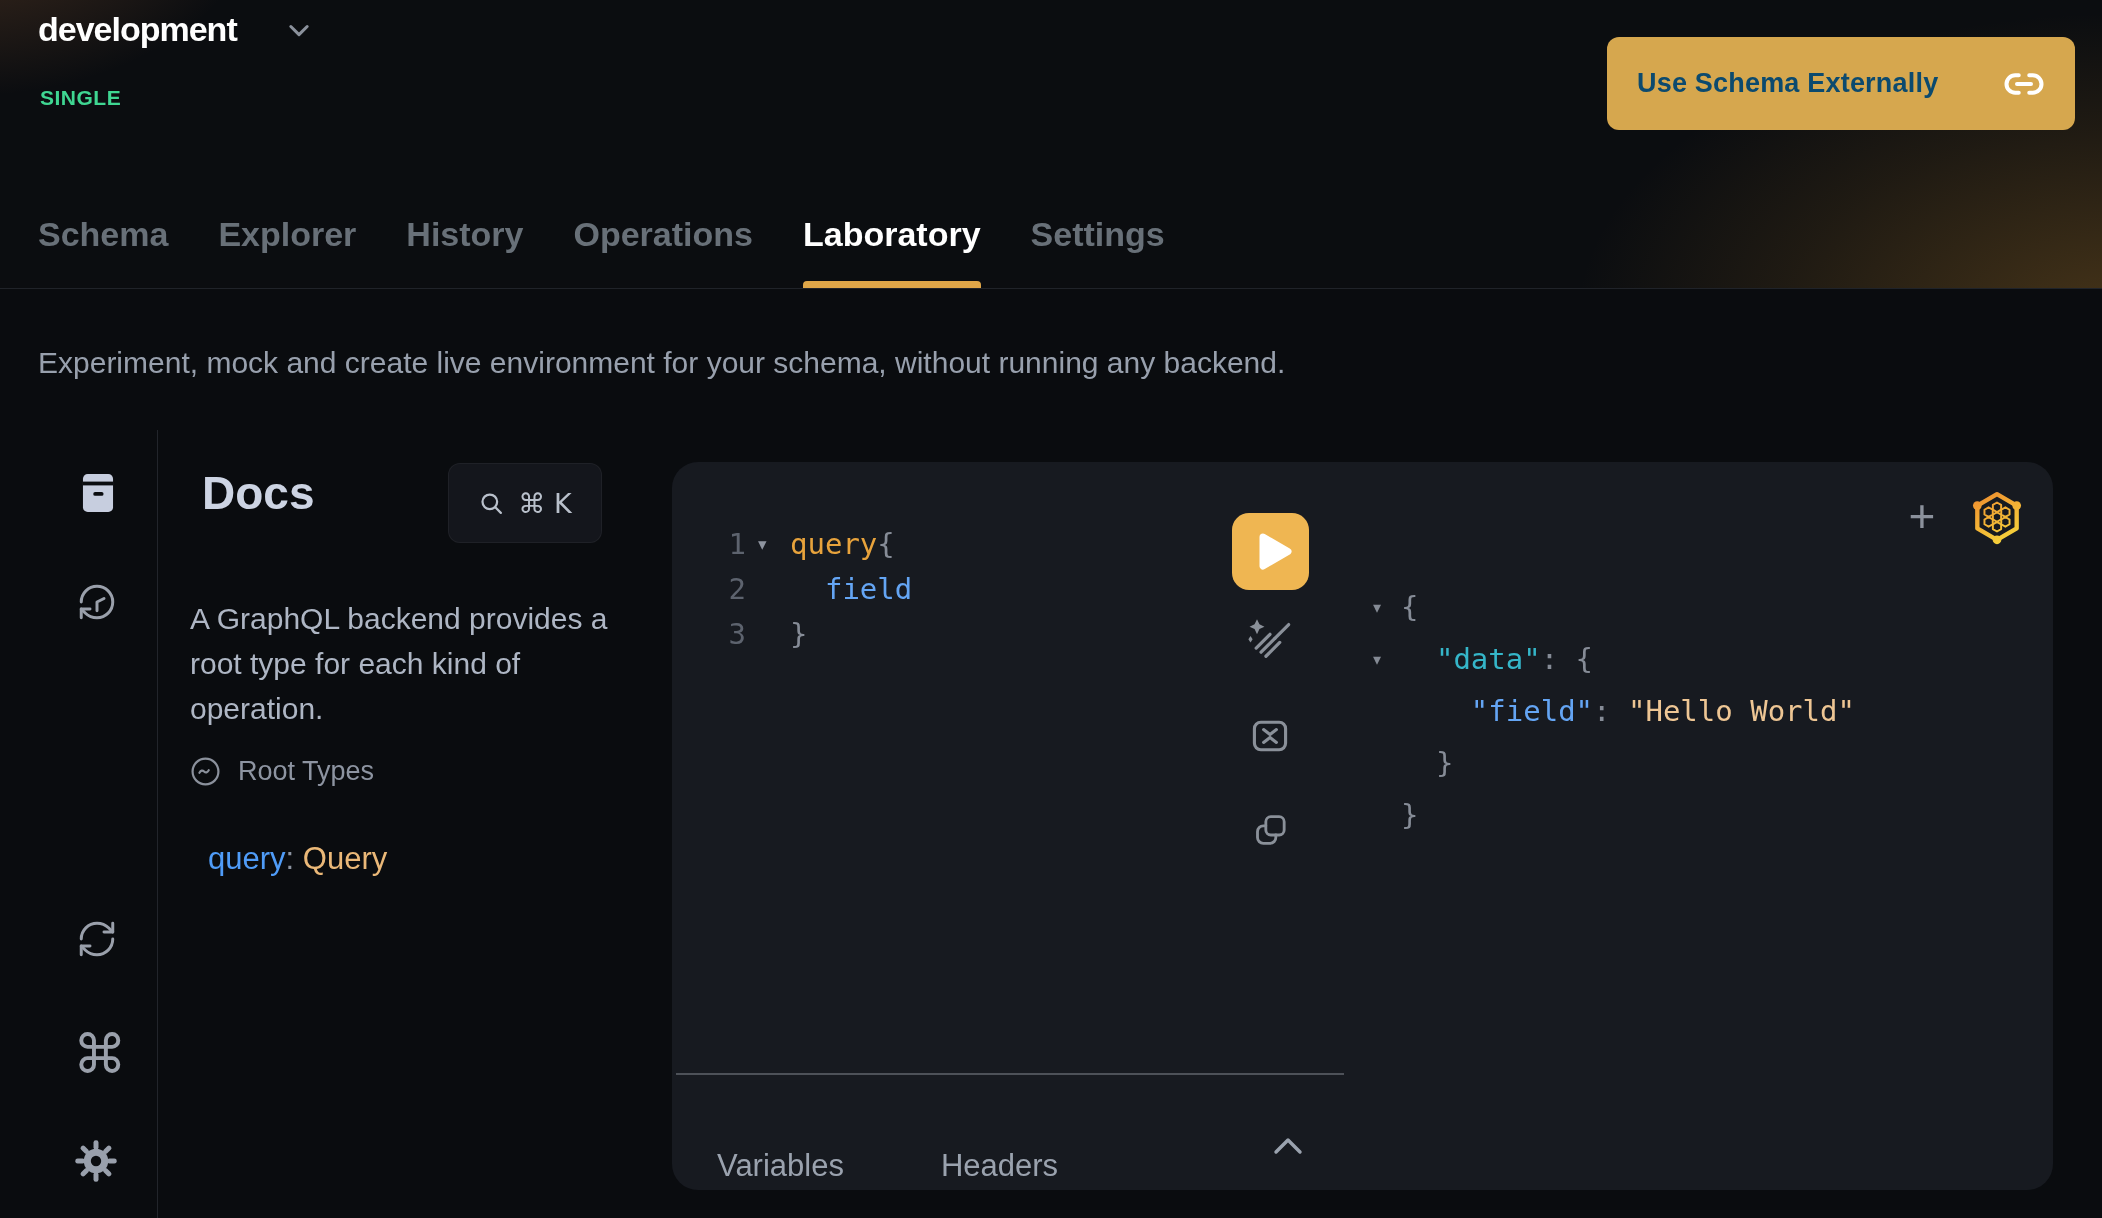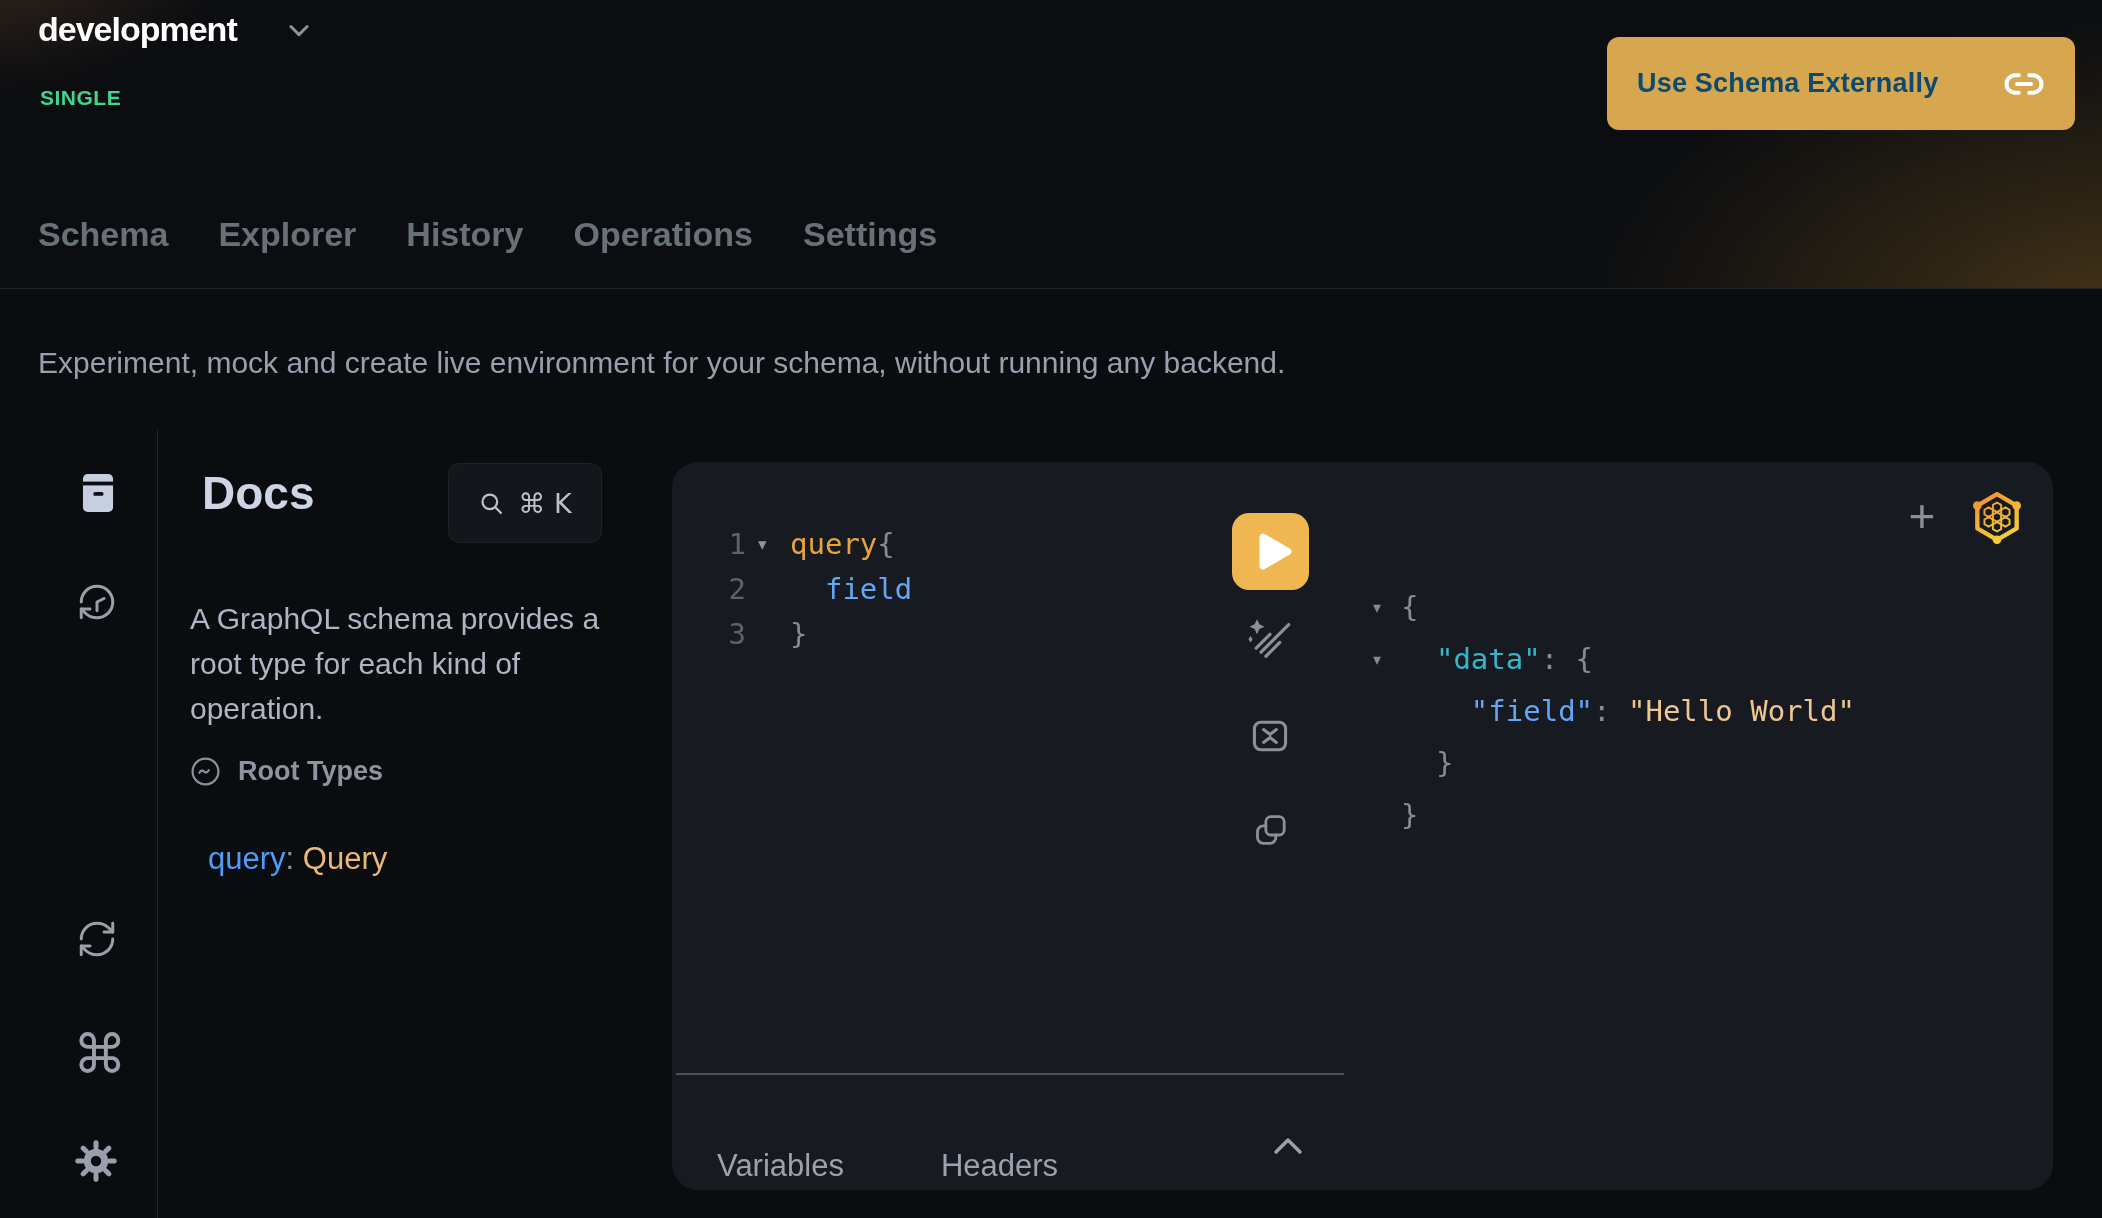--- a/index.html
+++ b/index.html
@@ -39,21 +39,21 @@
   
   .docs-title { position:absolute; left:190px; top:466px; font-size:46px; font-weight:700; color:#cdd4e3;margin-left:12px; }
   .search-btn {
     position:absolute; left:448px; top:463px; width:154px; height:80px;
     background:#14161c; border:1px solid rgba(255,255,255,.05); border-radius:12px; cursor:pointer;
     display:flex; align-items:center; justify-content:center; gap:13px;
   }
   .search-shortcut { font-family:"DejaVu Sans","Liberation Sans",sans-serif; font-size:27px; color:#b9c0cb; }
   .docs-desc { position:absolute; left:190px; top:596px; width:440px; font-size:30px; line-height:45px; color:#aeb6c4; }
   .root-types { position:absolute; left:190px; top:756px; display:flex; align-items:center; gap:17px; }
-  .root-types-label { font-size:27px; font-weight:700; color:#8d94a1; }
+  .root-types-label { font-size:27px; font-weight:400; color:#8d94a1; }
   .root-row { position:absolute; left:208px; top:841px; font-size:31px; cursor:pointer; }
   .root-row span { white-space:pre; }
   .tok-link-blue { color:#4f9cf8; }
   .tok-sep { color:#8d94a1; }
   .tok-type-orange { color:#eab878; }
   
   .panel { position:absolute; left:672px; top:462px; width:1381px; height:728px; background:#171a20; border-radius:26px; }
   .mono { font-family:"DejaVu Sans Mono",monospace; }
   .query-editor { position:absolute; left:50px; top:59px; cursor:text; }
   .qline { display:grid; grid-template-columns:24px 44px 1fr; align-items:center; height:45px; font-size:29px; }
@@ -108,20 +108,24 @@
           <line x1="8" y1="12" x2="16" y2="12"></line>
         </g>
       </svg>
     </button>
 
     <nav class="tabs">
       <div class="tab"><span>Schema</span></div>
       <div class="tab"><span>Explorer</span></div>
       <div class="tab"><span>History</span></div>
       <div class="tab"><span>Operations</span></div>
+      <div class="tab active">
+        <span>Laboratory</span>
+        <div class="tab-underline"></div>
+      </div>
       <div class="tab"><span>Settings</span></div>
     </nav>
   </div>
 
   <p class="subtitle">Experiment, mock and create live environment for your schema, without running any backend.</p>
 
   <div class="rail">
     <button class="rail-btn" style="left:79px; top:40px;">
       <svg width="38" height="46" viewBox="0 0 24 28">
         <rect x="2.5" y="2" width="19" height="24" rx="3" fill="#c7cedf"></rect>
@@ -172,21 +176,21 @@
   <h2 class="docs-title">Docs</h2>
   <button class="search-btn">
     <svg width="27" height="27" viewBox="0 0 24 24">
       <g fill="none" stroke="#b9c0cb" stroke-width="2" stroke-linecap="round">
         <circle cx="10.5" cy="10.5" r="6.5"></circle>
         <line x1="15.4" y1="15.4" x2="20.3" y2="20.3"></line>
       </g>
     </svg>
     <span class="search-shortcut">⌘ K</span>
   </button>
-  <p class="docs-desc">A GraphQL schema provides a root type for each kind of operation.</p>
+  <p class="docs-desc">A GraphQL backend provides a root type for each kind of operation.</p>
 
   <div class="root-types">
     <svg width="31" height="31" viewBox="0 0 24 24">
       <g fill="none" stroke="#8b919c" stroke-width="1.7" stroke-linecap="round">
         <circle cx="12" cy="12" r="10"></circle>
         <path d="M7.3 13 q1.7 -2.8 3.6 -1 q1.9 1.8 3.6 -1"></path>
       </g>
     </svg>
     <span class="root-types-label">Root Types</span>
   </div>

